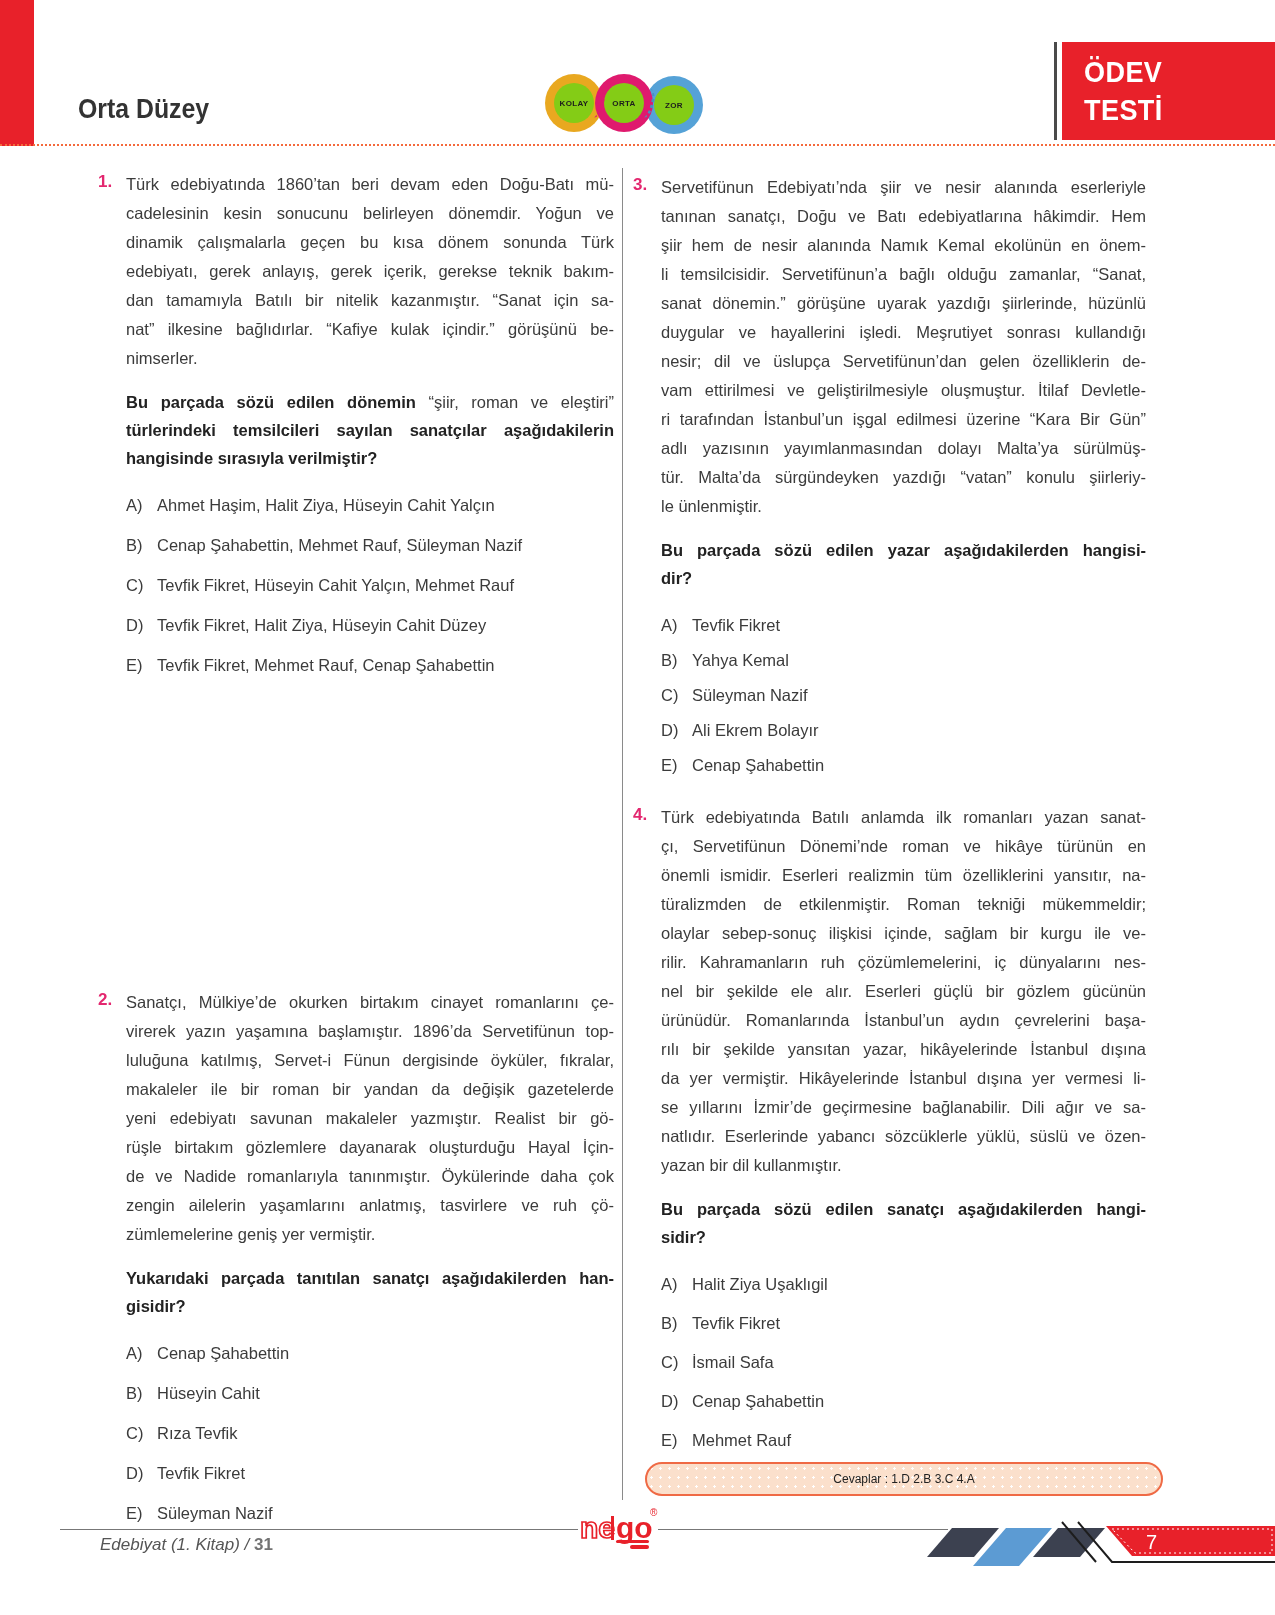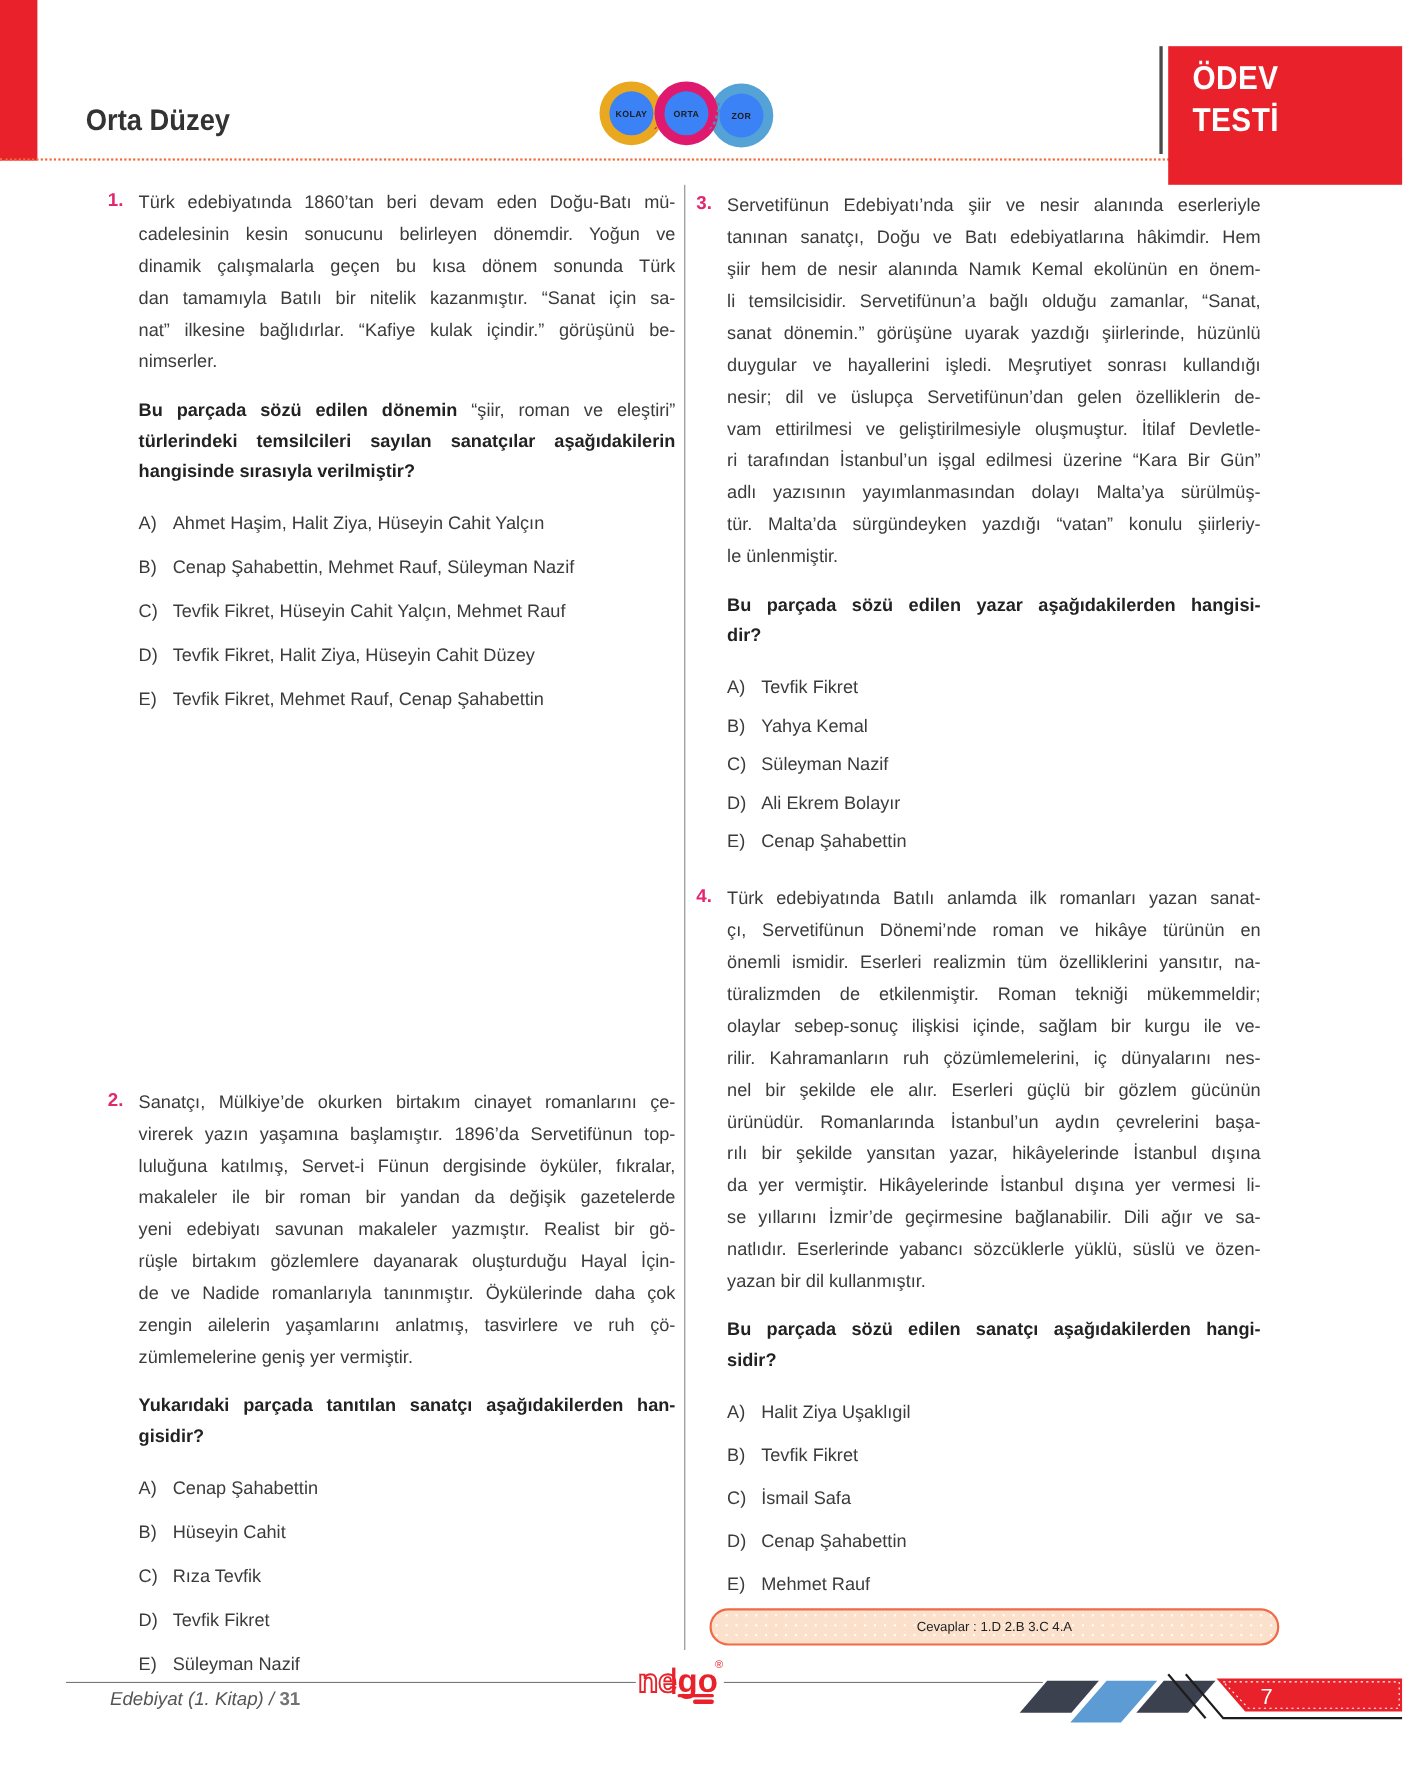--- a/index.html
+++ b/index.html
@@ -7,32 +7,32 @@
         font-family:"Liberation Sans","DejaVu Sans",sans-serif;}
 
   
   .red-bar{position:absolute;left:0;top:0;width:34px;height:146px;background:#E8212A;}
   .page-title{position:absolute;left:78px;top:94px;font-size:27px;font-weight:800;color:#333;
               transform:scaleX(.92);transform-origin:left;white-space:nowrap;}
   .header-line{position:absolute;left:0;top:144px;width:1275px;height:0;border-top:2px dotted #F4693B;}
 
   .rings{position:absolute;left:545px;top:72px;width:165px;height:62px;}
   .ring{position:absolute;width:58px;height:58px;border-radius:50%;}
-  .ring .hole{position:absolute;left:9px;top:9px;width:40px;height:40px;border-radius:50%;background:#3b82f6;
+  .ring .hole{position:absolute;left:9px;top:9px;width:40px;height:40px;border-radius:50%;background:#84cc16;
               display:flex;align-items:center;justify-content:center;}
   .ring .ring-label{font-size:8px;font-weight:bold;color:#1d1d1d;letter-spacing:.3px;}
   .ring-kolay{left:0;top:2px;background:#E9A820;z-index:1;}
   .ring-orta{left:50px;top:2px;background:#DF1A6E;z-index:3;}
   .ring-zor{left:100px;top:4px;background:#55A2D7;z-index:2;}
   .ring-accent{position:absolute;width:12px;height:30px;border-right:3px dotted #DF1A6E;border-radius:50%;z-index:4;}
   .accent-1{left:44px;top:16px;transform:rotate(14deg);}
   .accent-2{left:94px;top:16px;border-right-color:#4a8fc0;transform:rotate(14deg);}
 
   .odev-divider{position:absolute;left:1054px;top:42px;width:3px;height:98px;background:#4a4a4a;}
-  .odev-badge{position:absolute;left:1062px;top:42px;width:213px;height:126px;background:#E8212A;
+  .odev-badge{position:absolute;left:1062px;top:42px;width:213px;height:98px;background:#E8212A;
               color:#fff;font-weight:800;font-size:30px;line-height:38px;padding:11px 0 4px 22px;
               box-sizing:border-box;letter-spacing:.5px;}
   .odev-badge div{transform:scaleX(.9);transform-origin:left;}
 
   
   .col-divider{position:absolute;left:622px;top:168px;width:1px;height:1332px;background:#8a8a8a;}
 
   .question{position:absolute;}
   .q-0{left:98px;top:170px;width:516px;}
   .q-1{left:98px;top:988px;width:516px;}
@@ -107,20 +107,21 @@
   <div class="col-divider"></div>
 
   <div id="questions">
   <div class="question q-0">
     <div class="q-num">1.</div>
     <div class="q-body">
       <div class="q-para">
             <div class="jline">Türk edebiyatında 1860’tan beri devam eden Doğu-Batı mü-</div>
             <div class="jline">cadelesinin kesin sonucunu belirleyen dönemdir. Yoğun ve</div>
             <div class="jline">dinamik çalışmalarla geçen bu kısa dönem sonunda Türk</div>
+            <div class="jline">edebiyatı, gerek anlayış, gerek içerik, gerekse teknik bakım-</div>
             <div class="jline">dan tamamıyla Batılı bir nitelik kazanmıştır. “Sanat için sa-</div>
             <div class="jline">nat” ilkesine bağlıdırlar. “Kafiye kulak içindir.” görüşünü be-</div>
             <div class="jline last">nimserler.</div>
           </div>
       <div class="q-stem">
             <div class="jline"><span>Bu parçada sözü edilen dönemin </span><span class="reg">“şiir, roman ve eleştiri”</span></div>
             <div class="jline"><span>türlerindeki temsilcileri sayılan sanatçılar aşağıdakilerin</span></div>
             <div class="jline last"><span>hangisinde sırasıyla verilmiştir?</span></div>
           </div>
       <div class="q-options">

